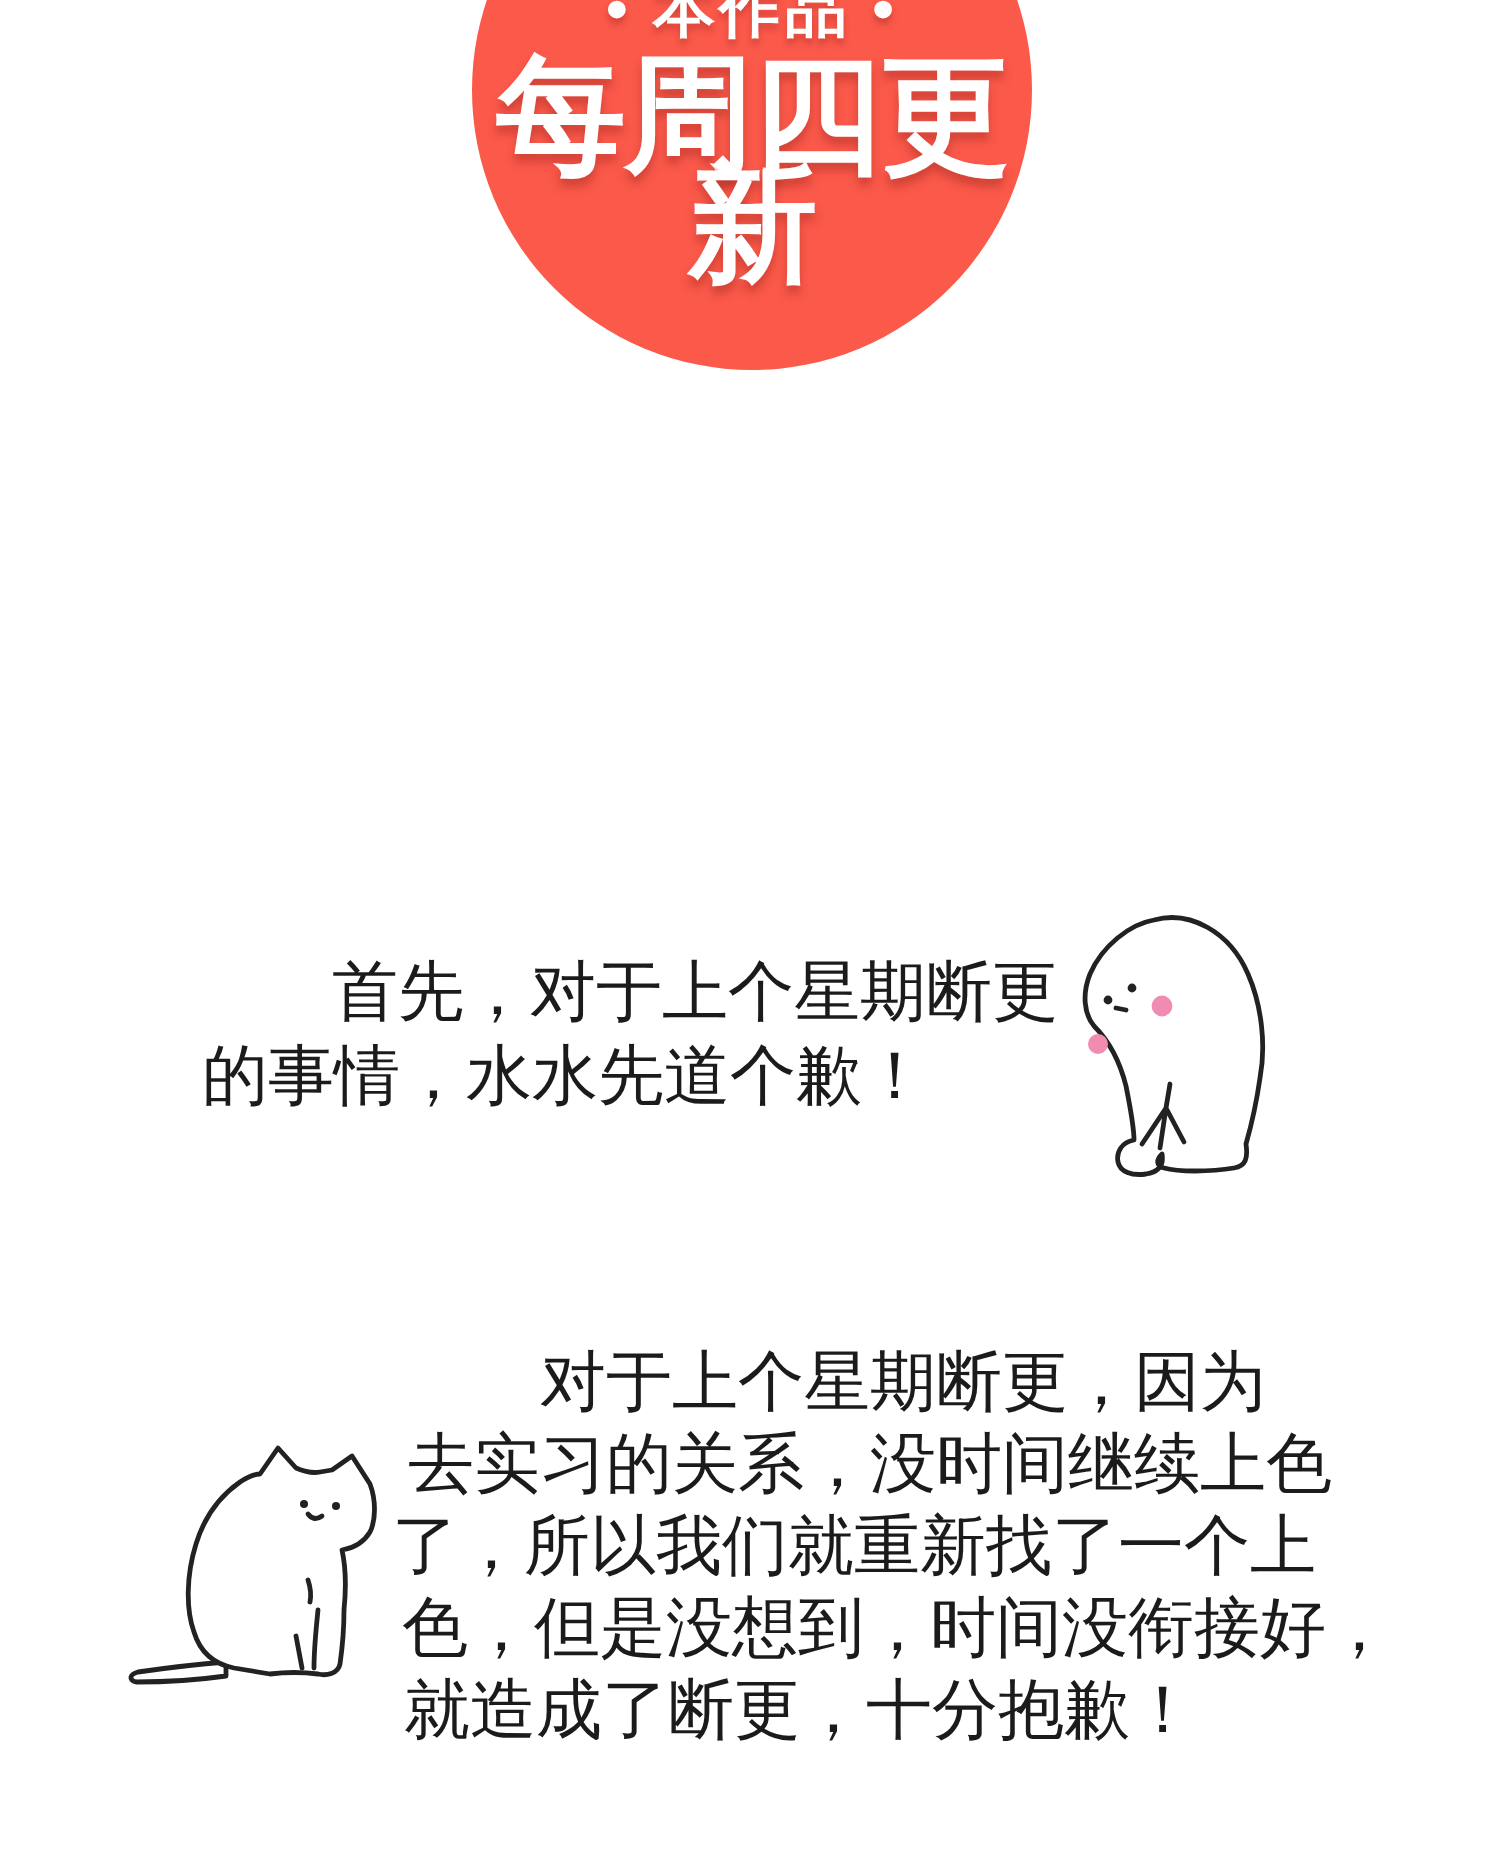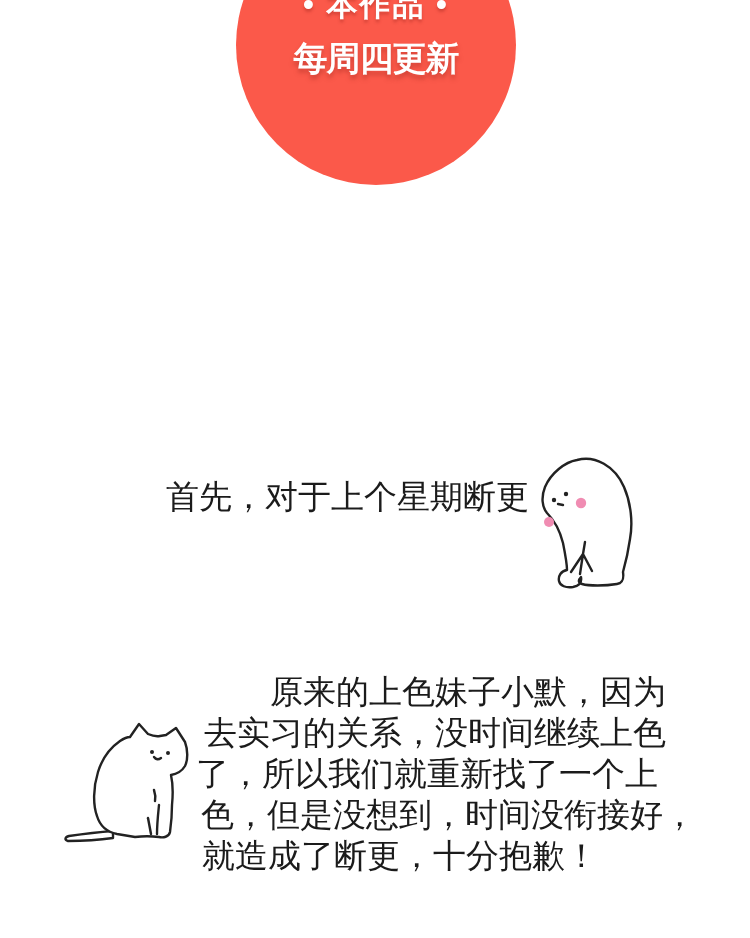--- a/index.html
+++ b/index.html
@@ -39,21 +39,21 @@
     line-height: 31px;
     font-weight: bold;
     letter-spacing: 2px;
     text-shadow: 0 3px 3px rgba(170, 45, 35, 0.45);
   }
   .badge-schedule {
     position: absolute;
     top: 126px;
     left: 0;
     width: 100%;
-    font-size: 34px;
+    font-size: 65px;
     line-height: 54px;
     font-weight: bold;
     letter-spacing: -1px;
     text-shadow: 0 4px 4px rgba(170, 45, 35, 0.5);
   }
 
   
   .section-title {
     position: absolute;
     left: 233px;
@@ -117,20 +117,21 @@
 
 <div class="page">
 
   <div class="badge-circle">
     <div class="badge-series">• 本作品 •</div>
     <div class="badge-schedule">每周四更新</div>
   </div>
 
 
   <div class="note-line p1-l1">首先，对于上个星期断更</div>
+  <div class="note-line p1-l2">的事情，水水先道个歉！</div>
 
   <svg class="blob-illustration" viewBox="0 0 115 145">
 
     <path class="ink-fill" d="M 44 7
              C 62 2, 82 13, 91 34
              C 98 50, 100 70, 97 86
              C 95 100, 92 112, 90 119
              C 91 126, 90 130, 84 131
              C 72 133, 56 133, 49 131
              C 45 130, 45 127, 48 124
@@ -144,21 +145,21 @@
 
     <path class="ink" d="M 52 89 L 50 101 M 50 101 L 38 119 M 50 101 L 47 121 M 50 101 L 59 118" stroke-width="2"></path>
 
     <circle class="dot" cx="33" cy="41" r="2.2"></circle>
     <circle class="dot" cx="21" cy="47" r="2.2"></circle>
     <path class="ink" d="M 25 51 L 30 52" stroke-width="3"></path>
     <circle class="blush" cx="48" cy="50" r="5.2"></circle>
     <circle class="blush" cx="16" cy="69" r="5"></circle>
   </svg>
 
-  <div class="note-line p2-l1">原来的上色妹子小默，因为</div>
+  <div class="note-line p2-l1">对于上个星期断更，因为</div>
   <div class="note-line p2-l2">去实习的关系，没时间继续上色</div>
   <div class="note-line p2-l3">了，所以我们就重新找了一个上</div>
   <div class="note-line p2-l4">色，但是没想到，时间没衔接好，</div>
   <div class="note-line p2-l5">就造成了断更，十分抱歉！</div>
 
   <svg class="cat-illustration" viewBox="0 0 140 140">
 
     <path class="ink-fill" d="M 58 121
              C 45 122, 28 124, 14 126
              C 10 127, 9 130, 13 131

